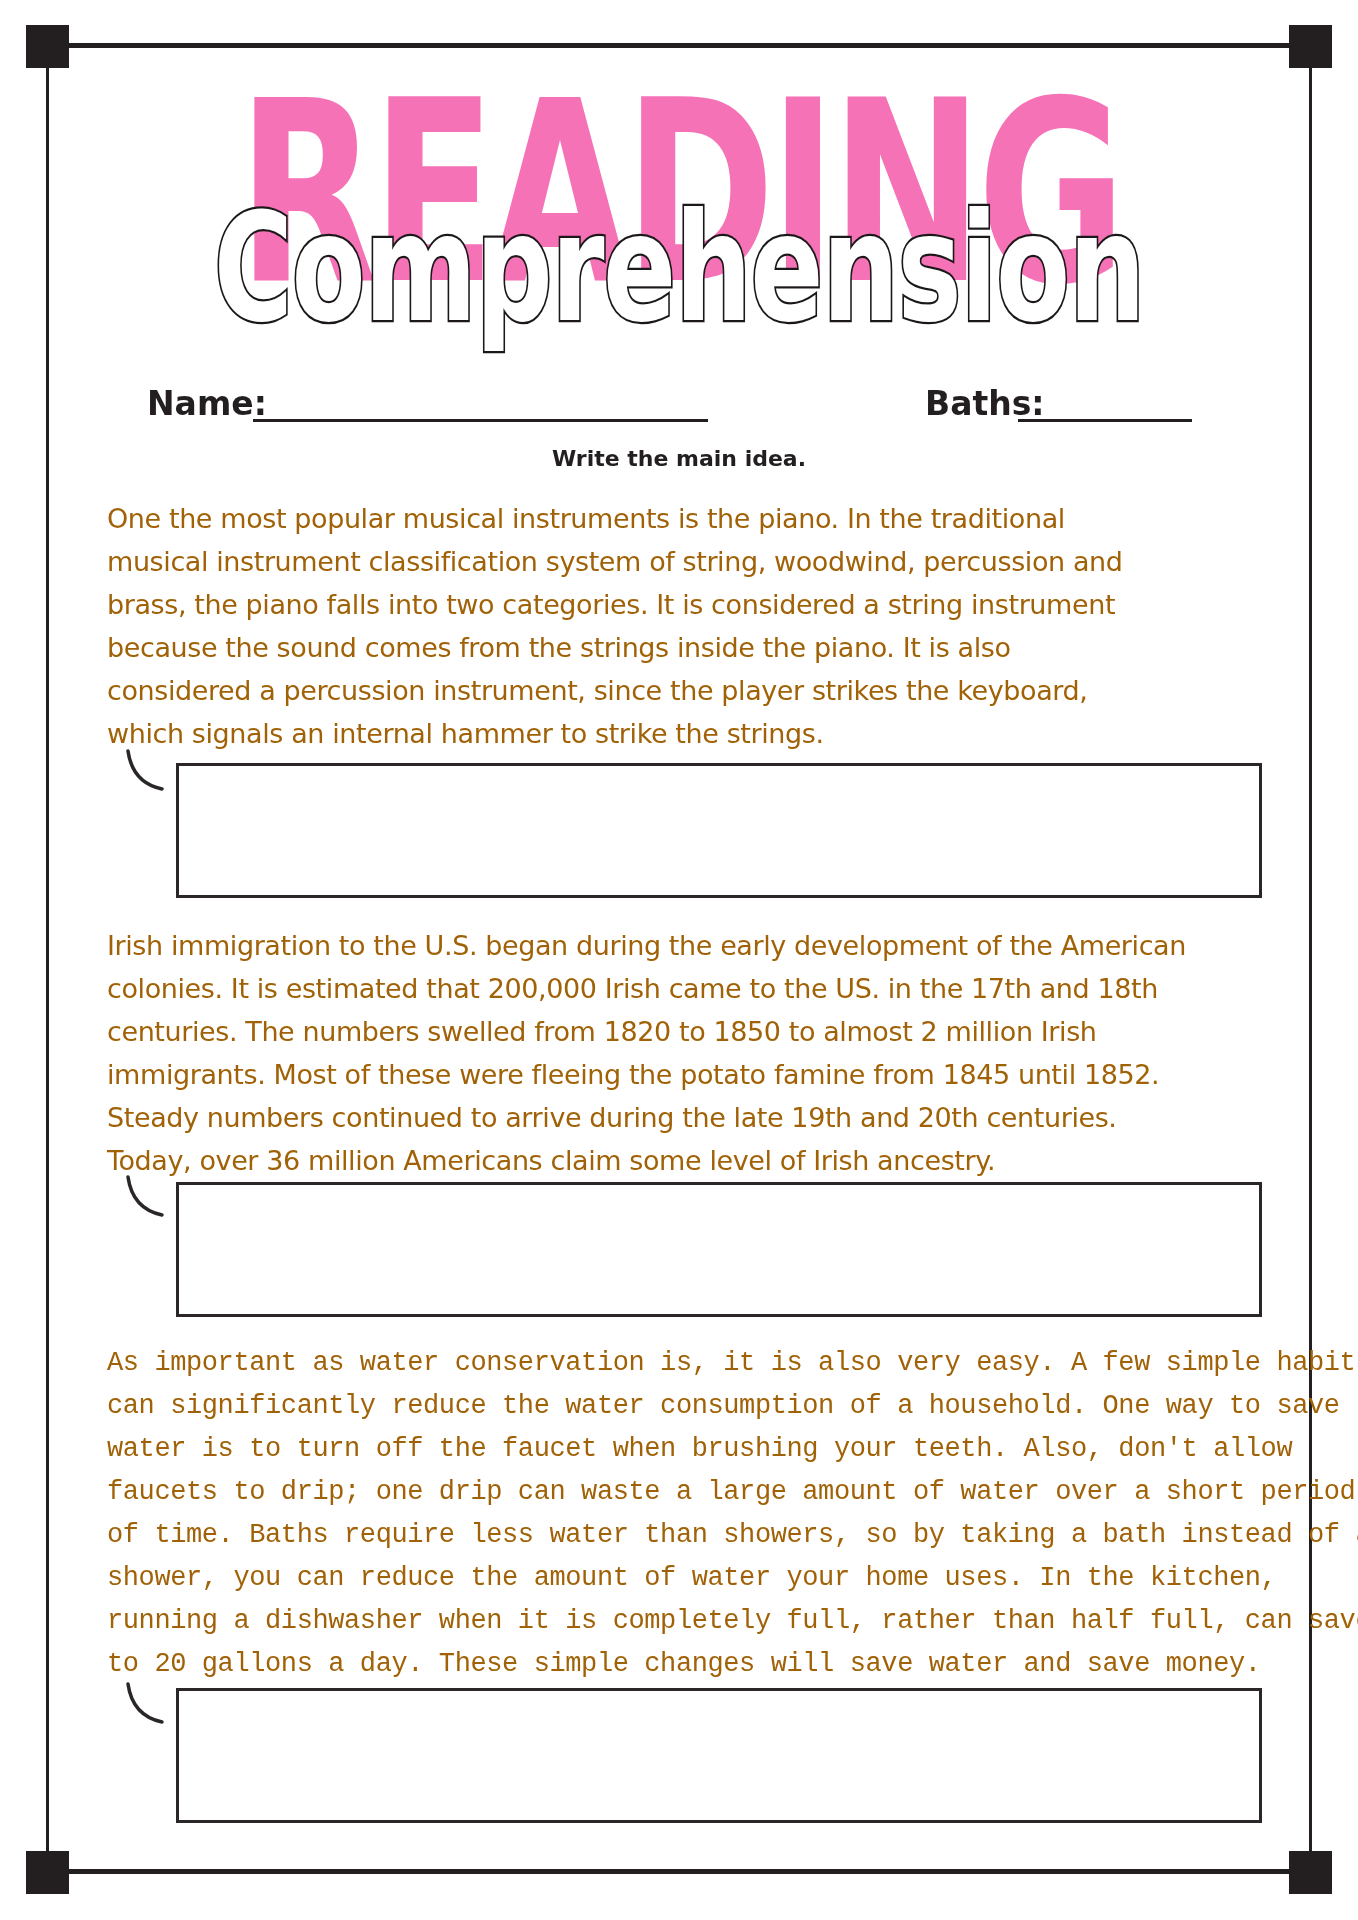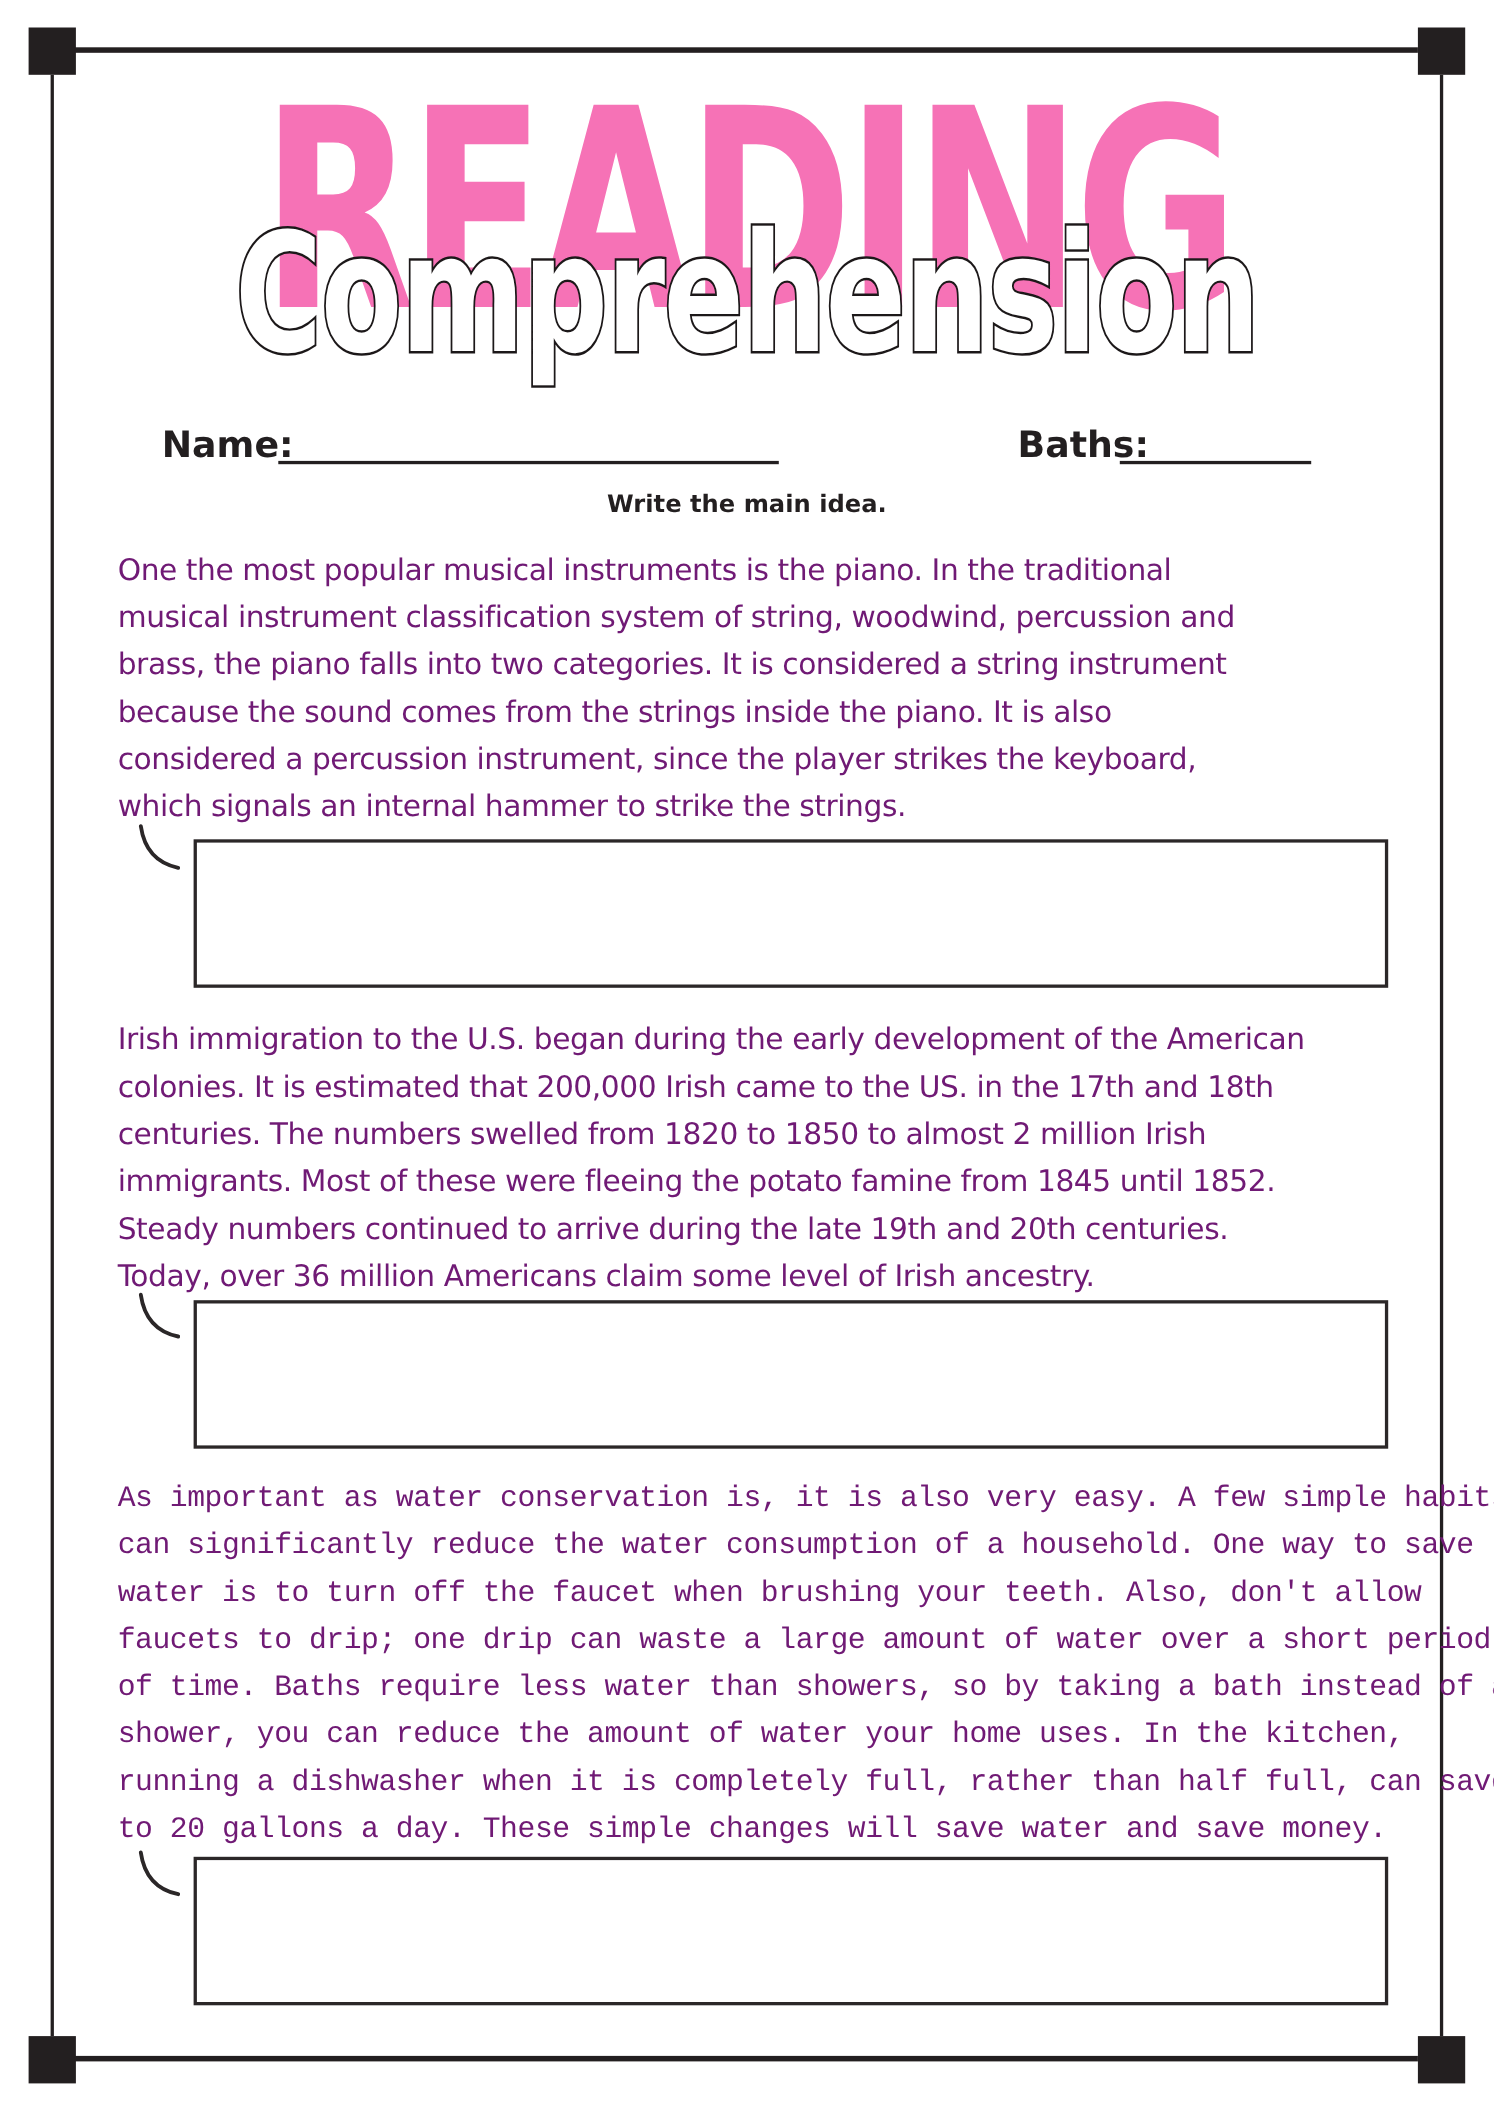--- a/index.html
+++ b/index.html
@@ -54,21 +54,21 @@
   
   .instruction {
     position: absolute; top: 446px; left: 0; width: 100%;
     text-align: center; font-size: 22px; font-weight: 600; line-height: 1.2;
   }
 
   
   .passage {
     position: absolute; left: 107px; width: 1180px;
     font-size: 27px; line-height: 43px; letter-spacing: -0.4px;
-    white-space: pre; color: #701a75;
+    white-space: pre; color: #a16207;
   }
   .passage-1 { top: 497px; }
   .passage-2 { top: 924px; }
   .passage-3 { top: 1342px; font-family: Liberation Mono, monospace; }
 
   
   .curl { position: absolute; width: 45px; height: 46px; }
   .curl-1 { left: 121px; top: 748px; }
   .curl-2 { left: 121px; top: 1174px; }
   .curl-3 { left: 121px; top: 1681px; }

